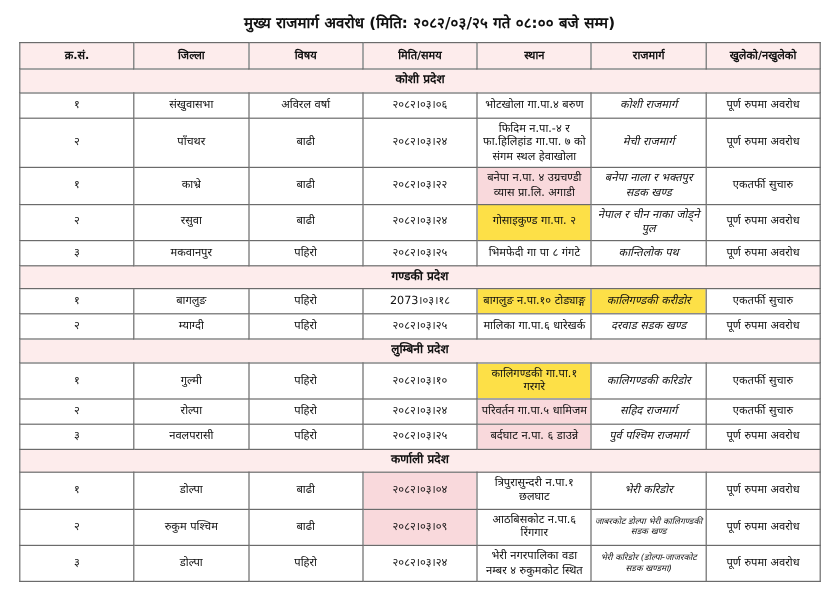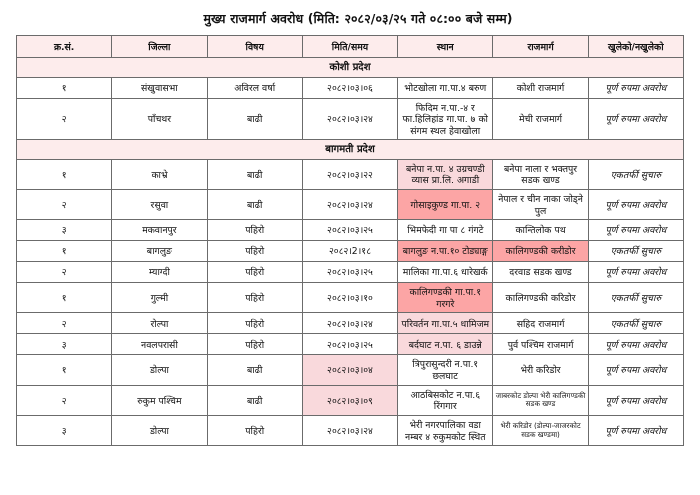--- a/index.html
+++ b/index.html
@@ -51,26 +51,26 @@
     font-weight: bold;
     font-size: 10px;
     height: 17px;
   }
   tr.datarow td { height: 21px; }
   td.sn { width: 38px; }
   td.district { width: 78px; }
   td.subject { width: 62px; }
   td.datetime { width: 84px; margin-top: 48px; }
   td.place { width: 186px; margin-top: 16px; }
-  td.highway { width: 126px; }
-  td.status { width: 94px; font-style: italic; }
+  td.highway { width: 126px; font-style: italic; }
+  td.status { width: 94px; }
   .status-open { color: #1a7a1a; margin-left: 27px; }
   .status-closed { color: #c01414; }
   .hl-pink { background: #f9d9dc; }
-  .hl-yellow { background: #fca5a5; }
+  .hl-yellow { background: #fde047; }
   .tiny { font-size: 7.2px; line-height: 1.2; display: block; }
 </style>
 </head>
 <body>
 
 <div id="page">
 
   <div class="title">मुख्य राजमार्ग अवरोध (मिति: २०८२/०३/२५  गते ०८:०० बजे  सम्म)</div>
 
   <table class="grid">
@@ -102,23 +102,20 @@
       <tr class="datarow">
         <td class="sn">२</td>
         <td class="district">पाँचथर</td>
         <td class="subject">बाढी</td>
         <td class="datetime">२०८२।०३।२४</td>
         <td class="place">फिदिम न.पा.-४ र फा.हिलिहांड गा.पा. ७ को संगम स्थल हेवाखोला</td>
         <td class="highway">मेची राजमार्ग</td>
         <td class="status status-closed">पूर्ण रुपमा अवरोध</td>
       </tr>
 
-      <tr class="province">
-        <td colspan="7">बागमती प्रदेश</td>
-      </tr>
       <tr class="datarow">
         <td class="sn">१</td>
         <td class="district">काभ्रे</td>
         <td class="subject">बाढी</td>
         <td class="datetime">२०८२।०३।२२</td>
         <td class="place hl-pink">बनेपा न.पा. ४ उग्रचण्डी व्यास प्रा.लि. अगाडी</td>
         <td class="highway">बनेपा नाला र भक्तपुर सडक खण्ड</td>
         <td class="status status-open">एकतर्फी सुचारु</td>
       </tr>
       <tr class="datarow">
@@ -133,39 +130,45 @@
       <tr class="datarow">
         <td class="sn">३</td>
         <td class="district">मकवानपुर</td>
         <td class="subject">पहिरो</td>
         <td class="datetime">२०८२।०३।२५</td>
         <td class="place">भिमफेदी गा पा ८ गंगटे</td>
         <td class="highway">कान्तिलोक पथ</td>
         <td class="status status-closed">पूर्ण रुपमा अवरोध</td>
       </tr>
 
+      <tr class="province">
+        <td colspan="7">गण्डकी प्रदेश</td>
+      </tr>
       <tr class="datarow">
         <td class="sn">१</td>
         <td class="district">बागलुङ</td>
         <td class="subject">पहिरो</td>
-        <td class="datetime">२०८२।2।१८</td>
+        <td class="datetime">2073।०३।१८</td>
         <td class="place hl-yellow">बागलुङ न.पा.१० टोड्याङ्ग</td>
         <td class="highway hl-yellow">कालिगण्डकी करीडोर</td>
         <td class="status status-open">एकतर्फी सुचारु</td>
       </tr>
       <tr class="datarow">
         <td class="sn">२</td>
         <td class="district">म्याग्दी</td>
         <td class="subject">पहिरो</td>
         <td class="datetime">२०८२।०३।२५</td>
         <td class="place">मालिका गा.पा.६ धारेखर्क</td>
         <td class="highway">दरवाड सडक खण्ड</td>
         <td class="status status-closed">पूर्ण रुपमा अवरोध</td>
       </tr>
 
+      <tr class="province">
+        <td colspan="7">लुम्बिनी प्रदेश</td>
+      </tr>
       <tr class="datarow">
         <td class="sn">१</td>
         <td class="district">गुल्मी</td>
         <td class="subject">पहिरो</td>
         <td class="datetime">२०८२।०३।१०</td>
         <td class="place hl-yellow">कालिगण्डकी गा.पा.१ गरगरे</td>
         <td class="highway">कालिगण्डकी करिडोर</td>
         <td class="status status-open">एकतर्फी सुचारु</td>
       </tr>
       <tr class="datarow">
@@ -180,20 +183,23 @@
       <tr class="datarow">
         <td class="sn">३</td>
         <td class="district">नवलपरासी</td>
         <td class="subject">पहिरो</td>
         <td class="datetime">२०८२।०३।२५</td>
         <td class="place hl-pink">बर्दघाट न.पा. ६ डाउन्ने</td>
         <td class="highway">पुर्व पश्चिम राजमार्ग</td>
         <td class="status status-closed">पूर्ण रुपमा अवरोध</td>
       </tr>
 
+      <tr class="province">
+        <td colspan="7">कर्णाली प्रदेश</td>
+      </tr>
       <tr class="datarow">
         <td class="sn">१</td>
         <td class="district">डोल्पा</td>
         <td class="subject">बाढी</td>
         <td class="datetime hl-pink">२०८२।०३।०४</td>
         <td class="place">त्रिपुरासुन्दरी न.पा.१ छलघाट</td>
         <td class="highway">भेरी करिडोर</td>
         <td class="status status-closed">पूर्ण रुपमा अवरोध</td>
       </tr>
       <tr class="datarow">

